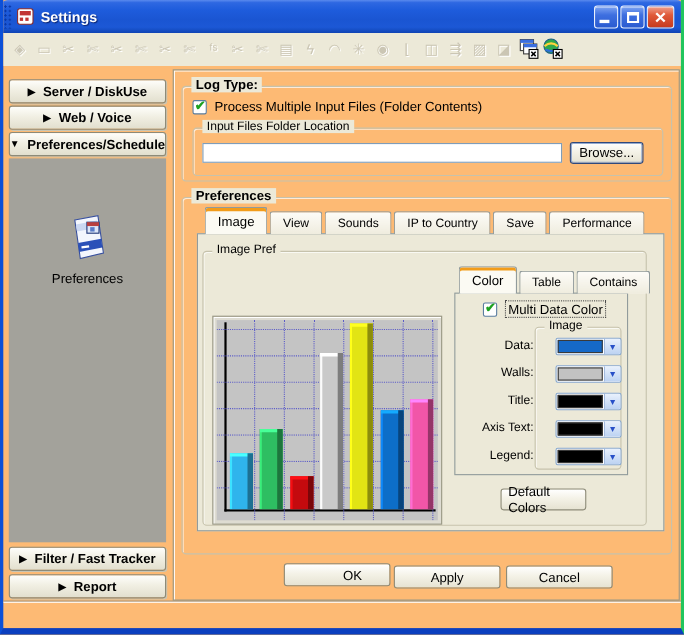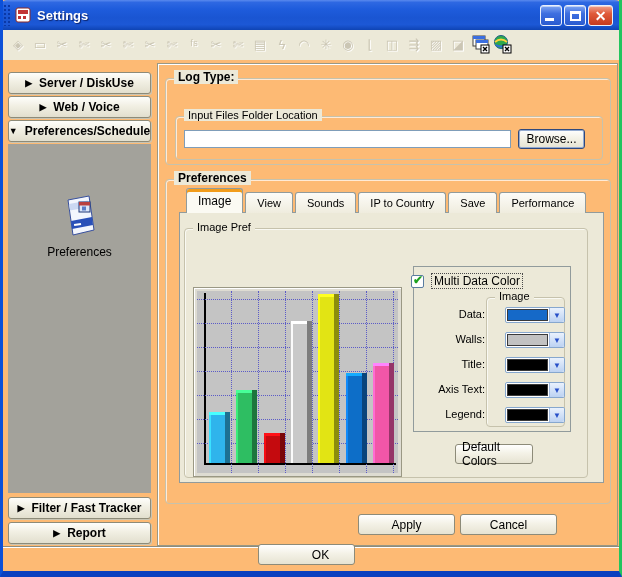--- a/index.html
+++ b/index.html
@@ -197,20 +197,24 @@
         <span>Report</span>
       </div>
     </div>
 
   <div id="main-panel"></div>
   <div id="status-sep"></div>
 
   <div class="group" style="left:162px;top:78px;width:446px;height:87px;">
     <span class="glabel bold">Log Type:</span>
   </div>
+  <div class="row-flex" style="left:172px;top:90px;">
+    <span class="cb checked"></span>
+    <span>Process Multiple Input Files (Folder Contents)</span>
+  </div>
   <div class="group" style="left:172px;top:116px;width:428px;height:44px;">
     <span class="glabel">Input Files Folder Location</span>
   </div>
   <input class="xp-input" style="left: 181px; top: 130px; width: 327px; height: 18px;" value="">
   <button class="xp-btn default" style="left:515px;top:129px;width:67px;height:20px;">Browse...</button>
 
   <div class="group" style="left:162px;top:179px;width:446px;height:325px;">
     <span class="glabel bold">Preferences</span>
   </div>
   <div class="tabstrip" id="main-tabs" style="left:183px;top:188px;height:25px;">
@@ -248,22 +252,27 @@
         <div class="bar" style="left: 12px; height: 51px; background: rgb(47, 180, 236); box-shadow: rgb(29, 112, 146) -5px 0px 0px inset, rgb(73, 255, 255) 0px 3px 0px inset, rgb(59, 225, 255) 2px 0px 0px inset;"></div>
         <div class="bar" style="left: 39.3px; height: 73px; background: rgb(46, 190, 98); box-shadow: rgb(29, 118, 61) -5px 0px 0px inset, rgb(71, 255, 152) 0px 3px 0px inset, rgb(58, 238, 123) 2px 0px 0px inset;"></div>
         <div class="bar" style="left: 66.6px; height: 30px; background: rgb(196, 10, 14); box-shadow: rgb(122, 6, 9) -5px 0px 0px inset, rgb(255, 16, 22) 0px 3px 0px inset, rgb(245, 13, 18) 2px 0px 0px inset;"></div>
         <div class="bar" style="left: 93.9px; height: 142px; background: rgb(201, 201, 201); box-shadow: rgb(125, 125, 125) -5px 0px 0px inset, rgb(255, 255, 255) 0px 3px 0px inset, rgb(251, 251, 251) 2px 0px 0px inset;"></div>
         <div class="bar" style="left: 121.2px; height: 169px; background: rgb(226, 228, 20); box-shadow: rgb(140, 141, 12) -5px 0px 0px inset, rgb(255, 255, 31) 0px 3px 0px inset, rgb(255, 255, 25) 2px 0px 0px inset;"></div>
         <div class="bar" style="left: 148.5px; height: 90px; background: rgb(13, 110, 200); box-shadow: rgb(8, 68, 124) -5px 0px 0px inset, rgb(20, 171, 255) 0px 3px 0px inset, rgb(16, 138, 250) 2px 0px 0px inset;"></div>
         <div class="bar" style="left: 175.8px; height: 100px; background: rgb(241, 86, 168); box-shadow: rgb(149, 53, 104) -5px 0px 0px inset, rgb(255, 133, 255) 0px 3px 0px inset, rgb(255, 108, 210) 2px 0px 0px inset;"></div>
       </div>
   </div>
 
+  <div class="tabstrip" id="color-tabs" style="left:414px;top:246px;height:21px;z-index:5;">
+      <div class="tab active">Color</div>
+      <div class="tab">Table</div>
+      <div class="tab">Contains</div>
+    </div>
   <div class="tabpanel" style="left:410px;top:266px;width:158px;height:166px;z-index:4;"></div>
-  <div class="row-flex" style="left:408px;top:273px;z-index:6;">
+  <div class="row-flex" style="left:436px;top:273px;z-index:6;">
     <span class="cb checked"></span>
     <span class="focus-dotted" style="font-size:12px;">Multi Data Color</span>
   </div>
   <div class="group" style="left:483px;top:297px;width:79px;height:130px;z-index:5;">
     <span class="glabel">Image</span>
   </div>
   <div id="combo-rows" style="position:absolute;left:410px;top:297px;width:162px;z-index:6;">
       <div class="combo-row" style="top: 10px; left: 0px; width: 162px;">
         <span class="combo-label">Data:</span>
         <div class="combo">
@@ -296,17 +305,17 @@
         <span class="combo-label">Legend:</span>
         <div class="combo">
           <div class="swatch" style="background: rgb(0, 0, 0);"></div>
           <div class="arrow">▼</div>
         </div>
       </div>
     </div>
   <button class="xp-btn" id="default-colors-btn" style="left:452px;top:444px;width:78px;height:20px;z-index:5;">Default Colors</button>
 
   <div id="footer-btns">
-      <button class="xp-btn" style="left: 255px; top: 544px; width: 97px; height: 21px; padding-left: 34px;">OK</button>
+      <button class="xp-btn" style="left: 255px; top: 512px; width: 97px; height: 21px; padding-left: 34px;">OK</button>
       <button class="xp-btn" style="left: 355px; top: 514px; width: 97px; height: 21px;">Apply</button>
       <button class="xp-btn" style="left: 457px; top: 514px; width: 97px; height: 21px;">Cancel</button>
     </div>
 </div>
 
 </body></html>

